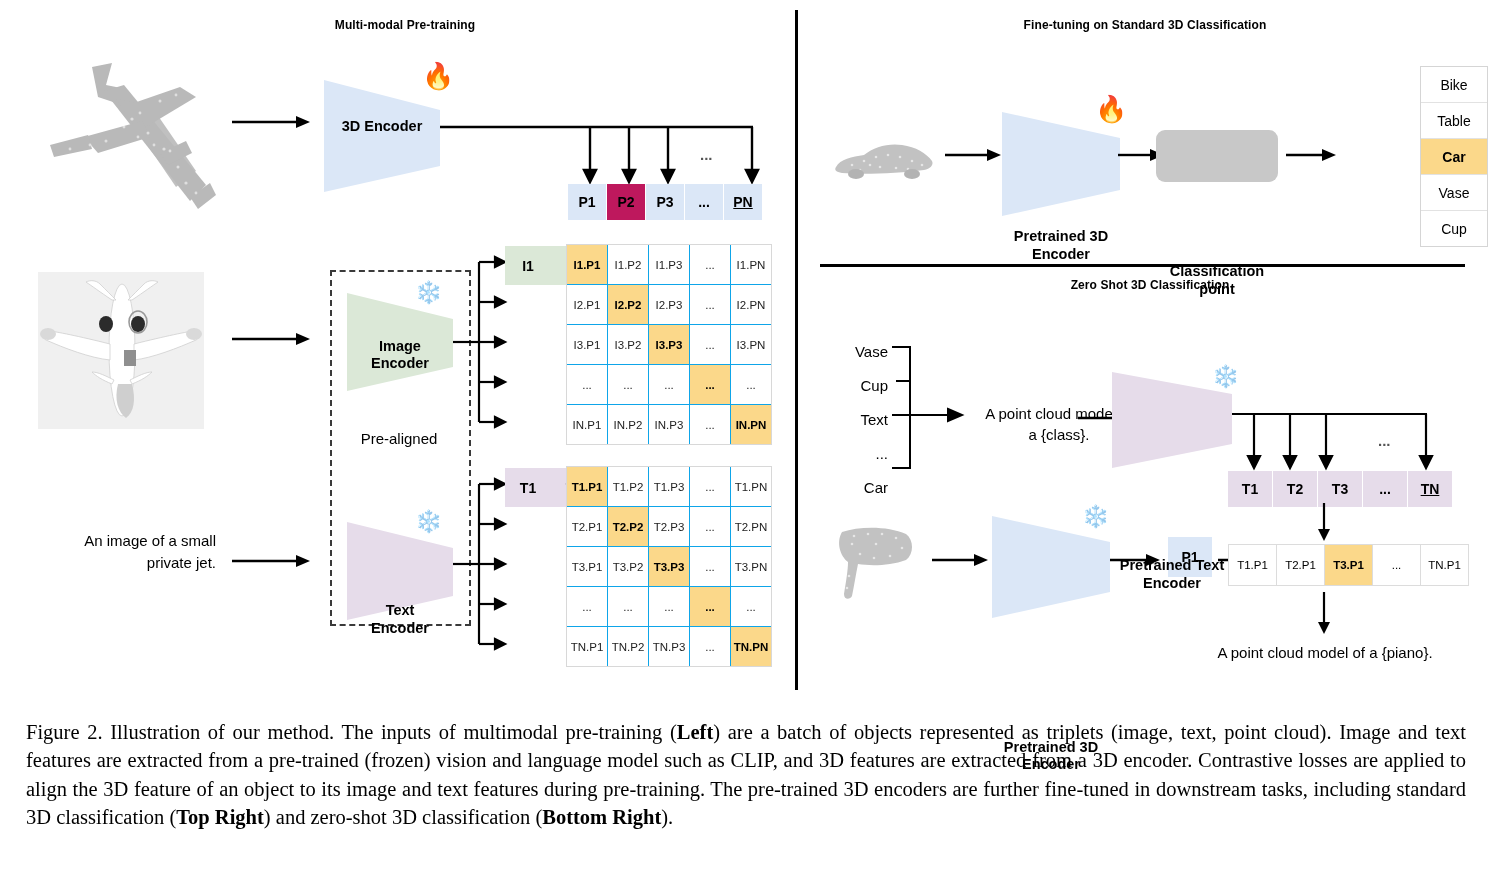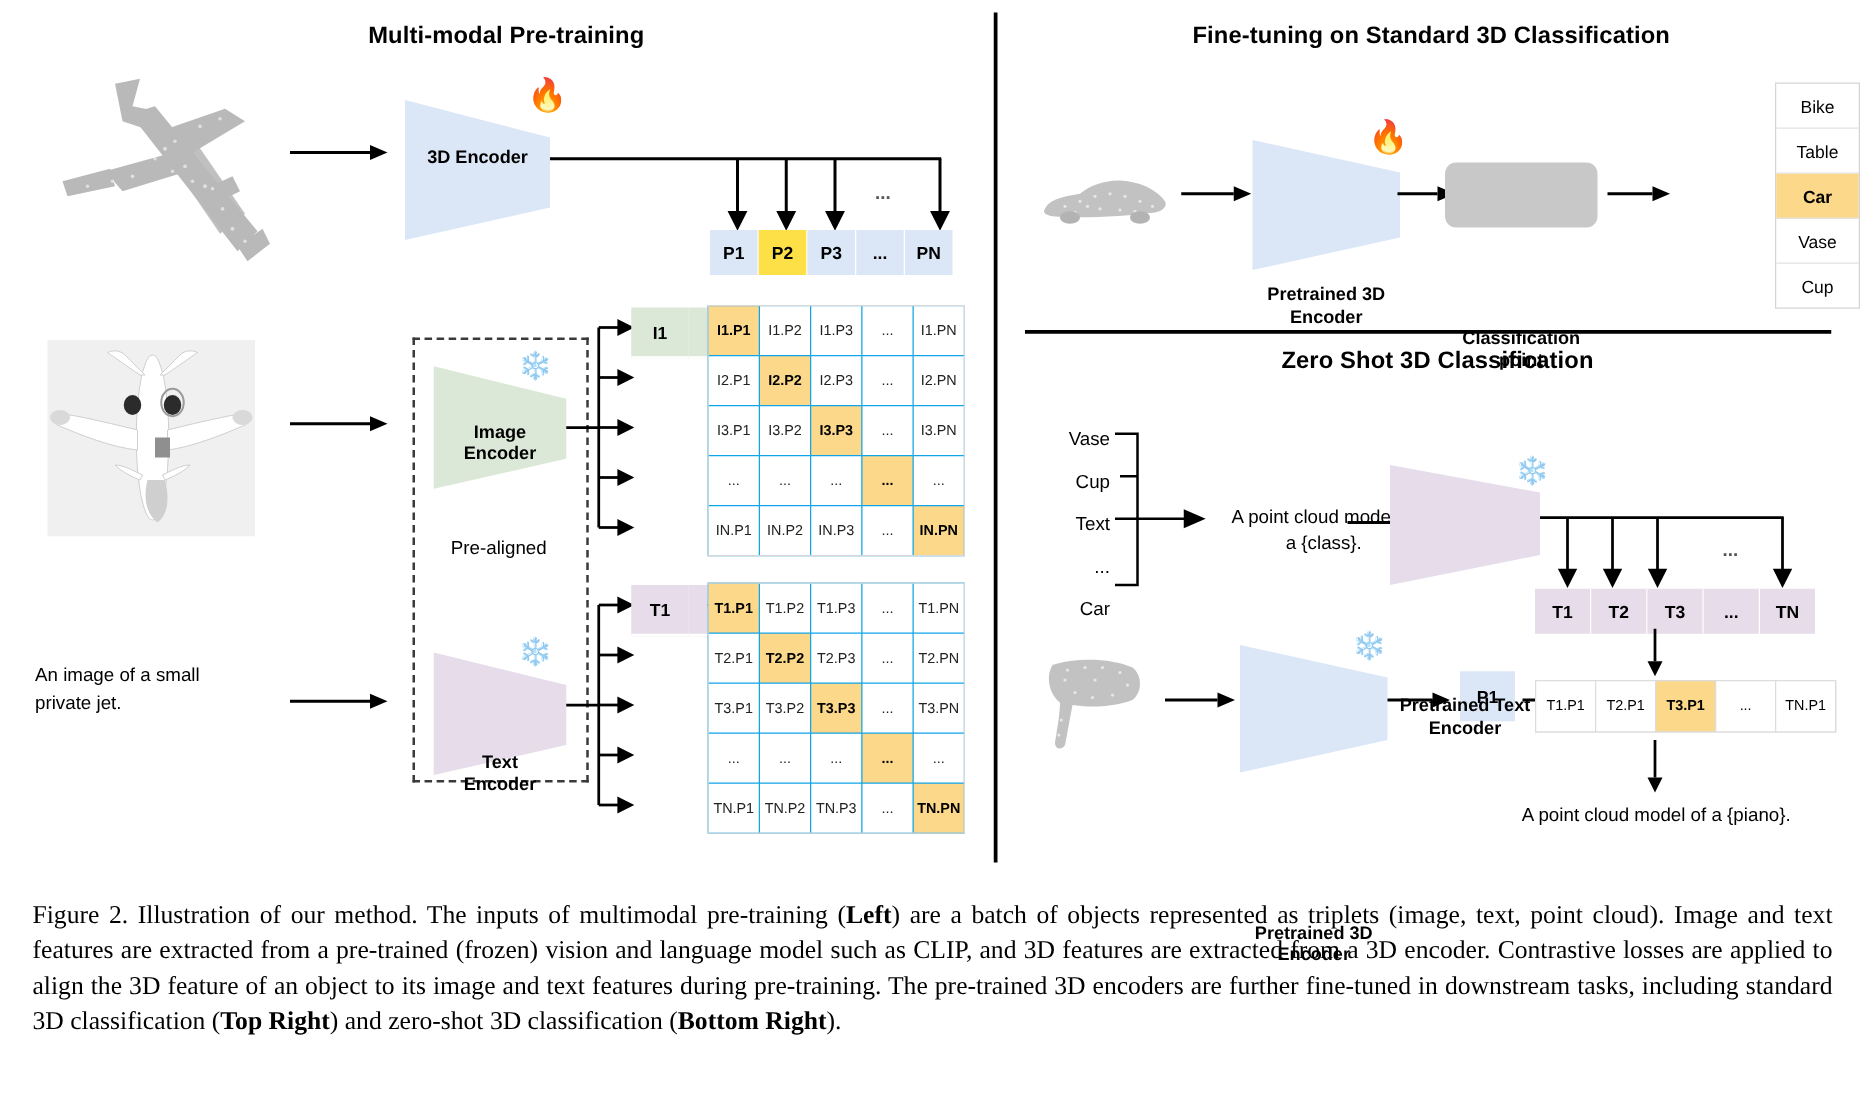--- a/index.html
+++ b/index.html
@@ -1,29 +1,29 @@
 <!DOCTYPE html>
 <html><head>
 <meta charset="utf-8">
 <style>
   html,body{margin:0;padding:0;background:#ffffff;}
   body{width:1490px;height:888px;position:relative;
        font-family:"Liberation Sans",sans-serif;color:#000;overflow:hidden;}
   .abs{position:absolute;}
-  .panel-title{font-weight:bold;font-size:19px;letter-spacing:.1px;text-align:center;}
+  .panel-title{font-weight:bold;font-size:12px;letter-spacing:.1px;text-align:center;}
   .lbl{font-size:15px;}
   .enc-label{font-weight:bold;font-size:14.5px;text-align:center;line-height:1.22;
              position:relative;z-index:3;}
   svg{display:block;overflow:visible;}
 
   
   .tokrow{display:flex;}
   .tok{display:flex;align-items:center;justify-content:center;
        font-weight:bold;font-size:14px;border-right:1.5px solid #fff;}
-  .tok:last-child{border-right:none;}
+  .tok:last-child{border-right:none;text-decoration:underline;}
 
   
   .tokcol{display:flex;flex-direction:row;}
   .tokc{display:flex;align-items:center;justify-content:center;
         font-weight:bold;font-size:14px;border-bottom:2px solid #fff;}
   .tokc:last-child{border-bottom:none;margin-top:39px;}
 
   
   .matrix{display:grid;border:1px solid #d8d8d8;background:#0ea5e9;gap:1px;}
   .mcell{display:flex;align-items:center;justify-content:center;
@@ -114,21 +114,21 @@
     <line x1="228" y1="9" x2="228" y2="52"></line>
       <polygon points="222,52 228,64 234,52"></polygon>
     <line x1="312" y1="9" x2="312" y2="52"></line>
       <polygon points="306,52 312,64 318,52"></polygon>
   </g>
 </svg>
 <div class="abs" style="left:700px;top:146px;font-size:15px;font-weight:bold;color:#555;">...</div>
 
 <div class="abs tokrow" id="point-tokens" style="left:568px;top:184px;">
     <div class="tok" style="width: 38px; height: 36px; background: rgb(219, 231, 247);">P1</div>
-    <div class="tok" style="width: 38px; height: 36px; background: #fde047;">P2</div>
+    <div class="tok" style="width: 38px; height: 36px; background: #be185d;">P2</div>
     <div class="tok" style="width: 38px; height: 36px; background: rgb(219, 231, 247);">P3</div>
     <div class="tok" style="width: 38px; height: 36px; background: rgb(219, 231, 247);">...</div>
     <div class="tok" style="width: 38px; height: 36px; background: rgb(219, 231, 247);">PN</div>
   </div>
 
 <svg class="abs" style="left:38px;top:272px;" width="166" height="157" viewBox="0 0 166 157">
   <rect x="0" y="0" width="166" height="157" fill="#f0f0f0"></rect>
   <g fill="#ffffff" stroke="#cfcfcf" stroke-width="0.8">
     <ellipse cx="84" cy="78" rx="13" ry="66"></ellipse>
     <path d="M72,72 C40,64 20,60 6,58 C4,62 4,66 8,68 C26,76 52,86 72,88 Z"></path>
@@ -149,21 +149,21 @@
   </g>
   <path d="M80,112 C76,128 80,140 88,146 C96,140 98,128 94,112 Z" fill="#cfcfcf"></path>
   <rect x="86" y="78" width="12" height="16" fill="#8f8f8f"></rect>
 </svg>
 
 <svg class="abs" style="left:232px;top:330px;" width="80" height="18">
   <line x1="0" y1="9" x2="64" y2="9" stroke="#000" stroke-width="2.4"></line>
   <polygon points="64,3 78,9 64,15" fill="#000"></polygon>
 </svg>
 
-<div class="abs lbl" style="left:28px;top:530px;width:188px;text-align:left;white-space:pre-line;line-height:1.45;">An image of a small
+<div class="abs lbl" style="left:28px;top:530px;width:188px;text-align:right;white-space:pre-line;line-height:1.45;">An image of a small
 private jet.</div>
 <svg class="abs" style="left:232px;top:552px;" width="80" height="18">
   <line x1="0" y1="9" x2="64" y2="9" stroke="#000" stroke-width="2.4"></line>
   <polygon points="64,3 78,9 64,15" fill="#000"></polygon>
 </svg>
 
 <div class="abs" style="left:330px;top:270px;width:137px;height:352px;border:2px dashed #3a3a3a;"></div>
 <div class="abs lbl" style="left:341px;top:430px;width:116px;text-align:center;">Pre-aligned</div>
 
 <svg class="abs" style="left:345px;top:291px;" width="110" height="102">

